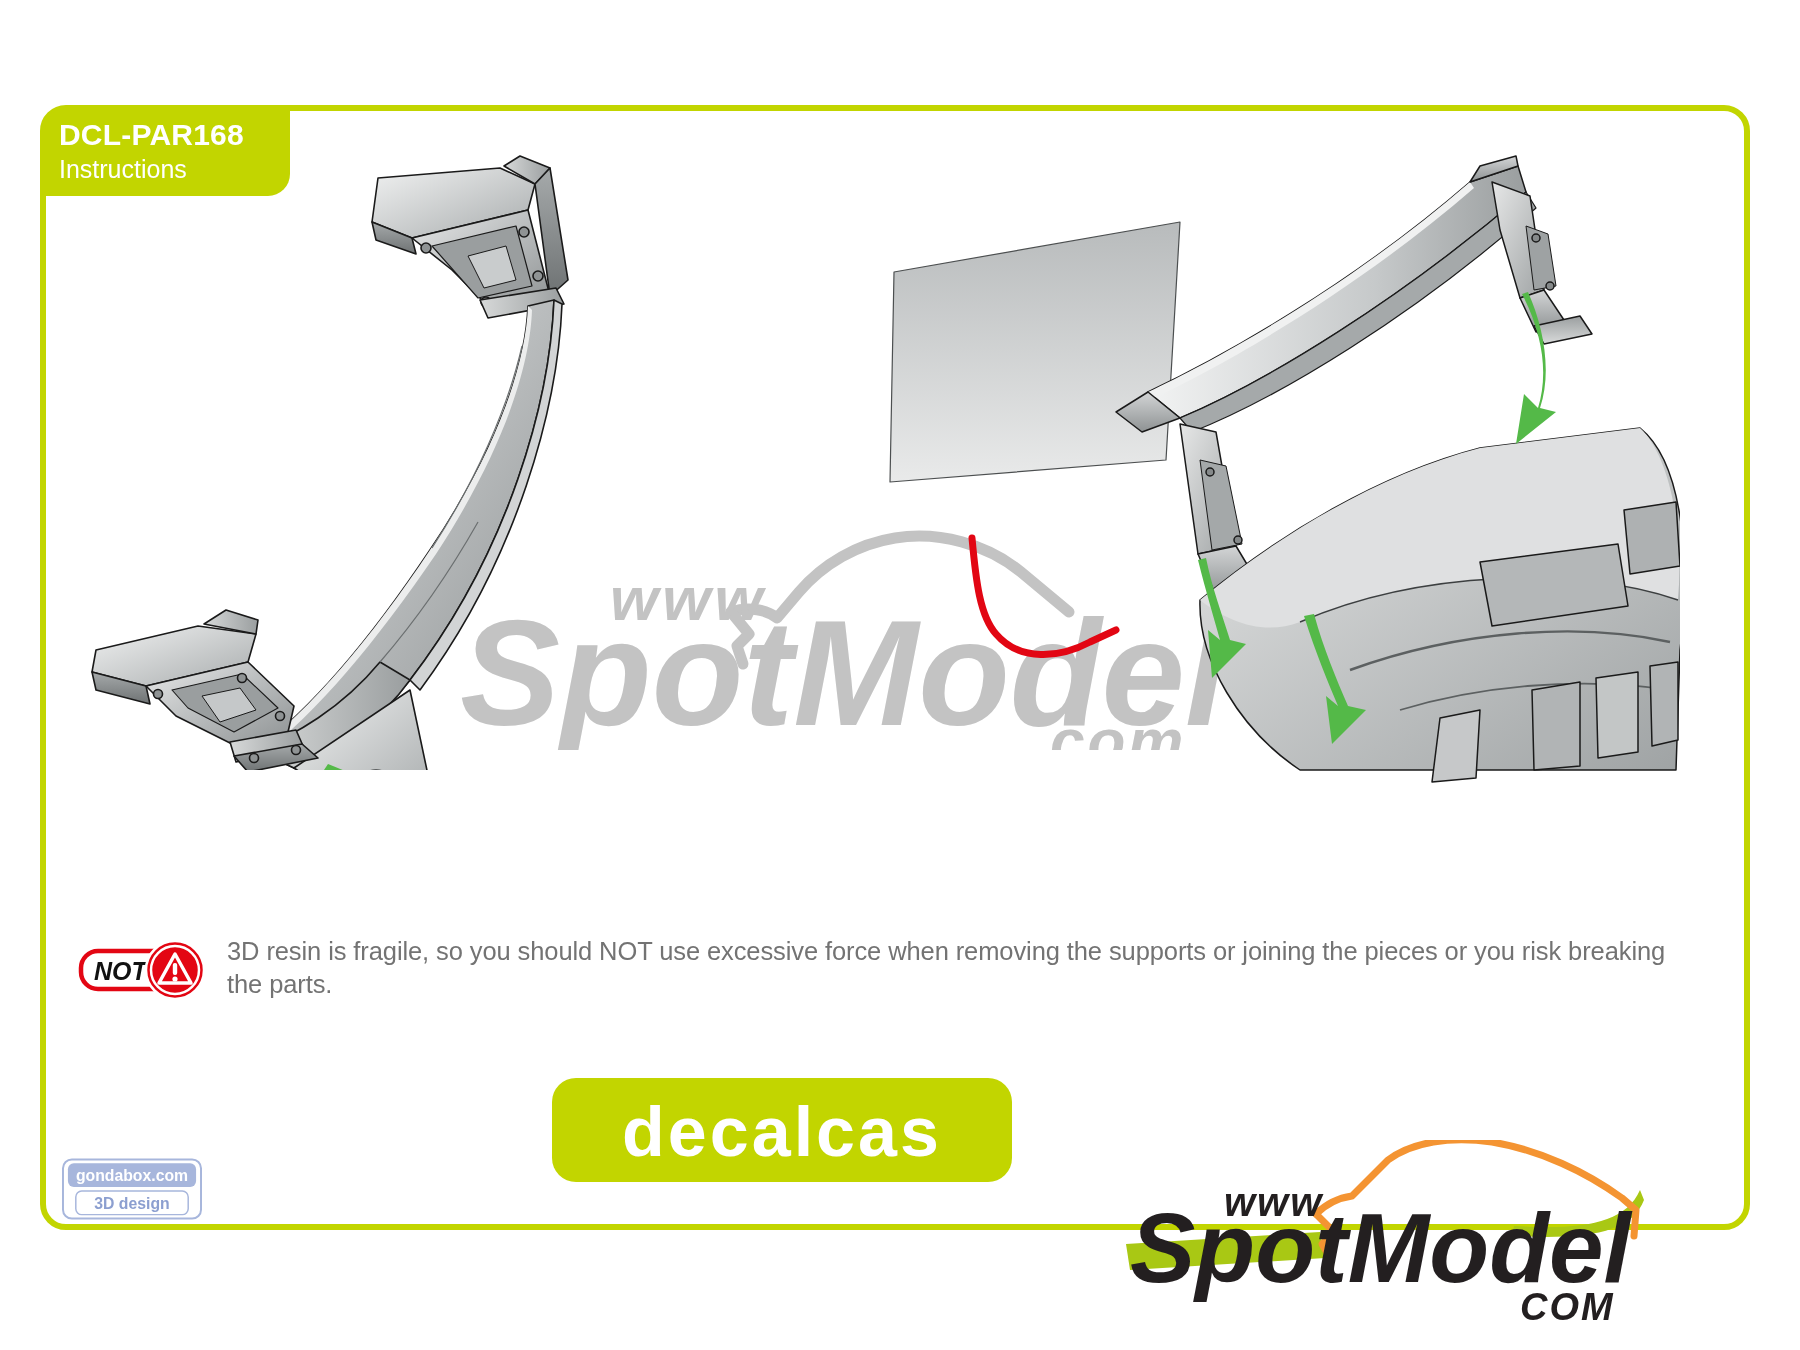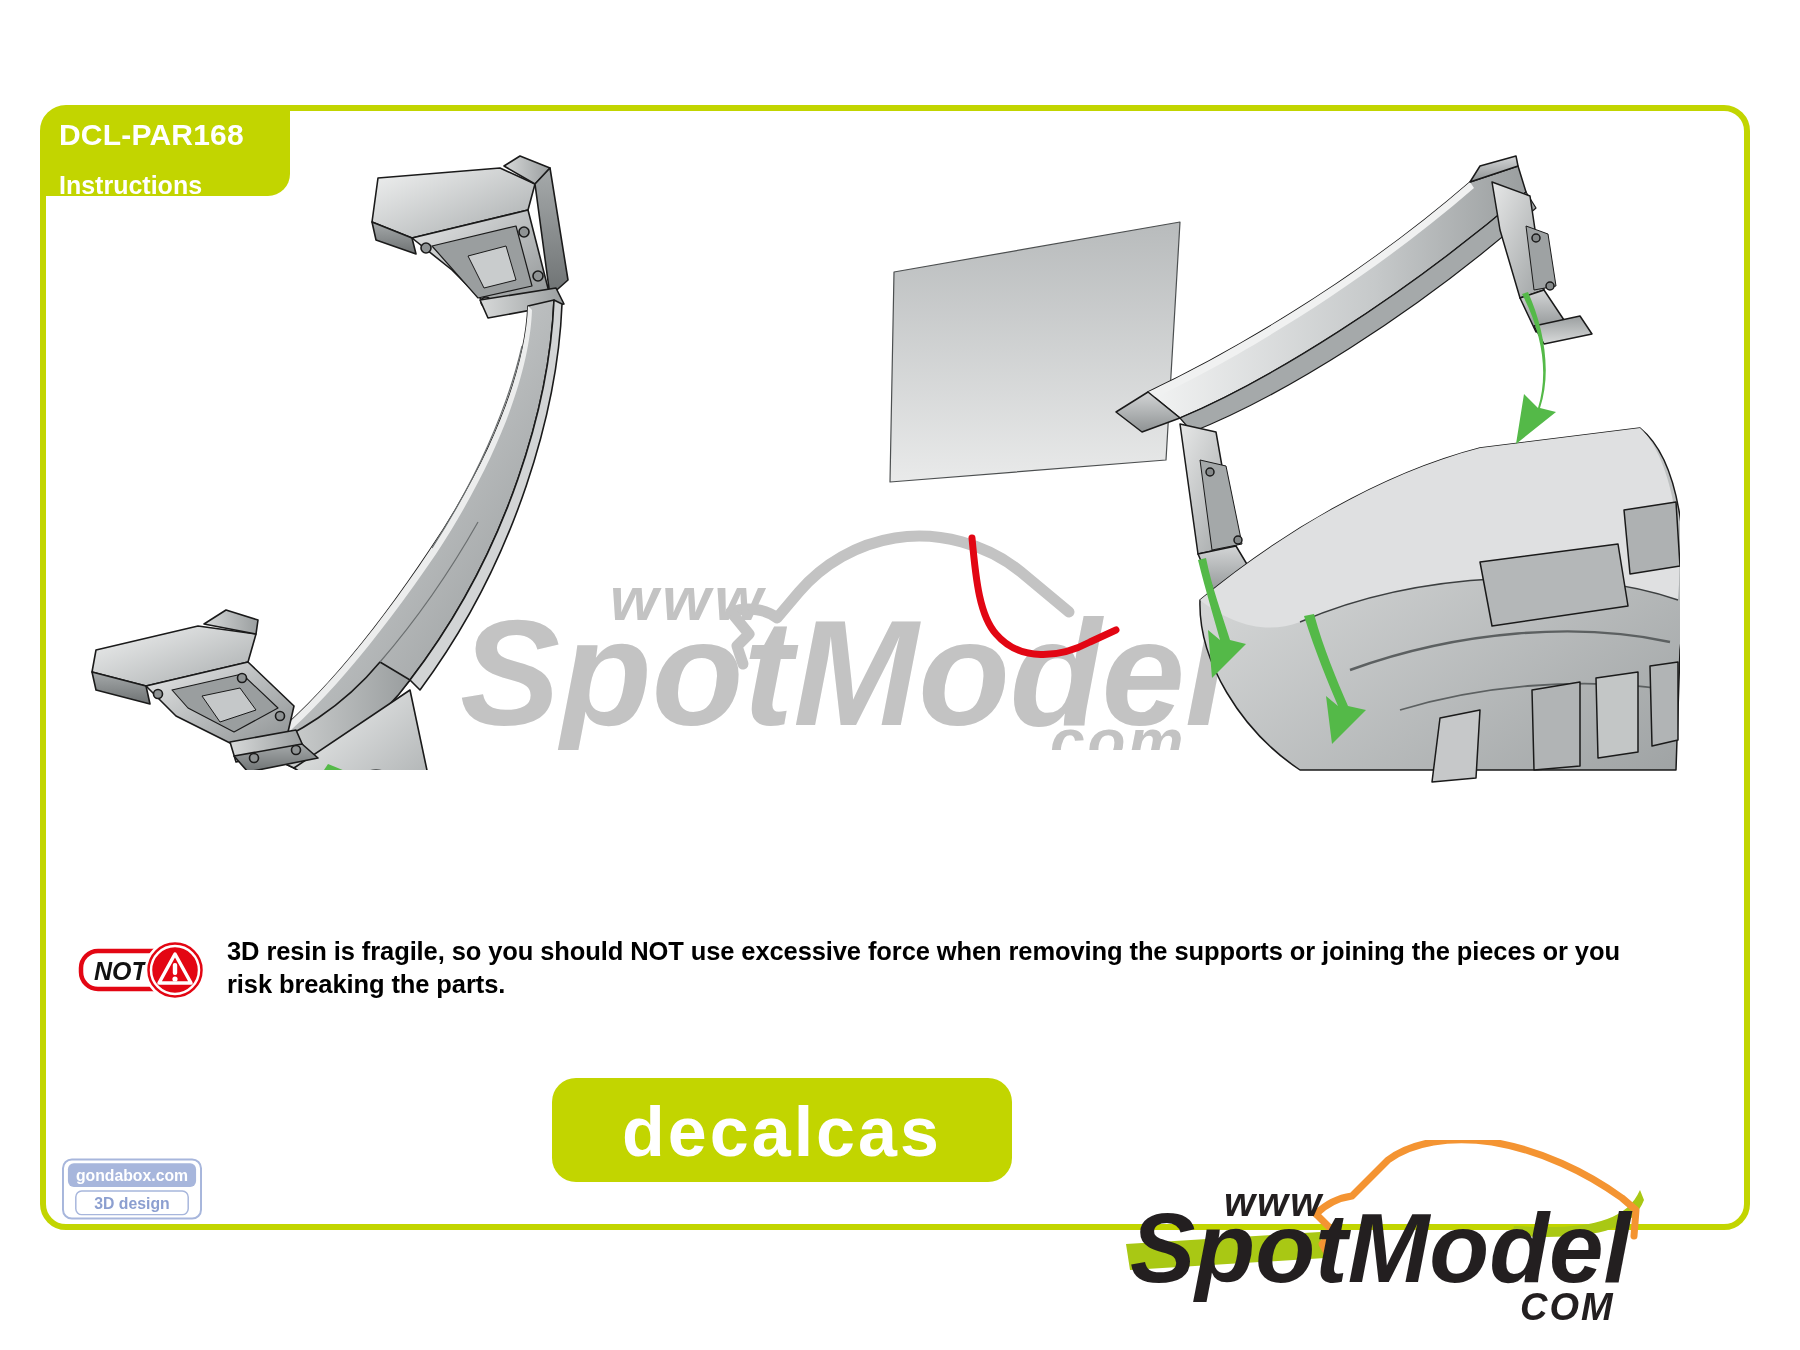--- a/index.html
+++ b/index.html
@@ -9,36 +9,36 @@
   
   #page{position:absolute;left:0;top:0;width:1800px;height:1350px;background:#fff;padding-left:46px;}
   #frame{position:absolute;left:40px;top:105px;width:1710px;height:1125px;
          border:6px solid #c2d500;border-radius:26px;box-sizing:border-box;}
 
   
   #header-badge{position:absolute;left:45px;top:108px;width:245px;height:88px;
        background:#c2d500;border-top-left-radius:22px;border-bottom-right-radius:22px;
        color:#ffffff;box-sizing:border-box;padding:10px 0 0 14px;z-index:6;}
   #header-badge .code{font-size:30px;font-weight:bold;letter-spacing:.2px;line-height:34px;}
-  #header-badge .sub{font-size:25px;font-weight:bold;line-height:30px;margin-top:18px;}
+  #header-badge .sub{font-size:25px;font-weight:normal;line-height:30px;margin-top:2px;}
 
   
   #watermark{position:absolute;left:455px;top:500px;width:780px;height:250px;
        z-index:3;pointer-events:none;opacity:1;}
 
   
   .illus{position:absolute;z-index:4;}
   #illus-left{left:80px;top:150px;}
   #illus-right{left:880px;top:130px;}
 
   
   #note-block{position:absolute;left:78px;top:935px;width:1590px;z-index:7;
       display:flex;align-items:flex-start;gap:14px;}
   #note-badge{flex:0 0 auto;margin-top:4px;}
-  #note-text{font-size:25.5px;font-weight:bold;line-height:33px;color:#000000;
+  #note-text{font-size:25.5px;font-weight:normal;line-height:33px;color:#737373;
       letter-spacing:-0.1px;}
   #note-text p{margin:0;}
 
   
   #decalcas{position:absolute;left:552px;top:1078px;z-index:7;}
 
   
   #gondabox{position:absolute;left:62px;top:1158px;width:140px;z-index:8;}
 
   

